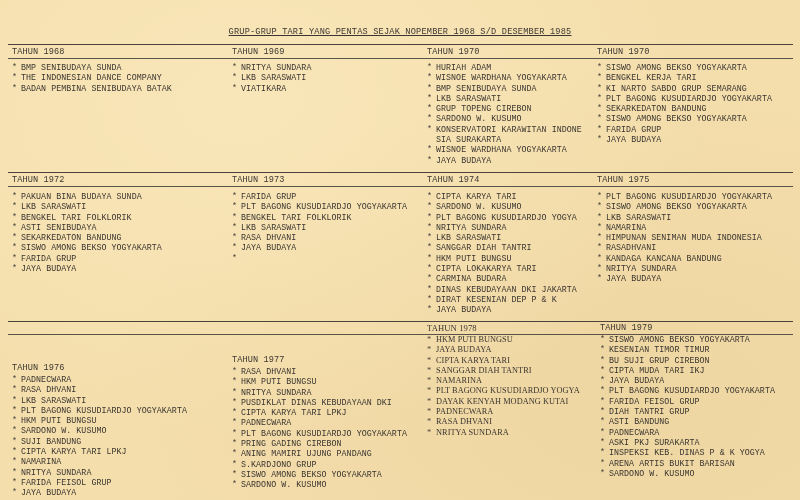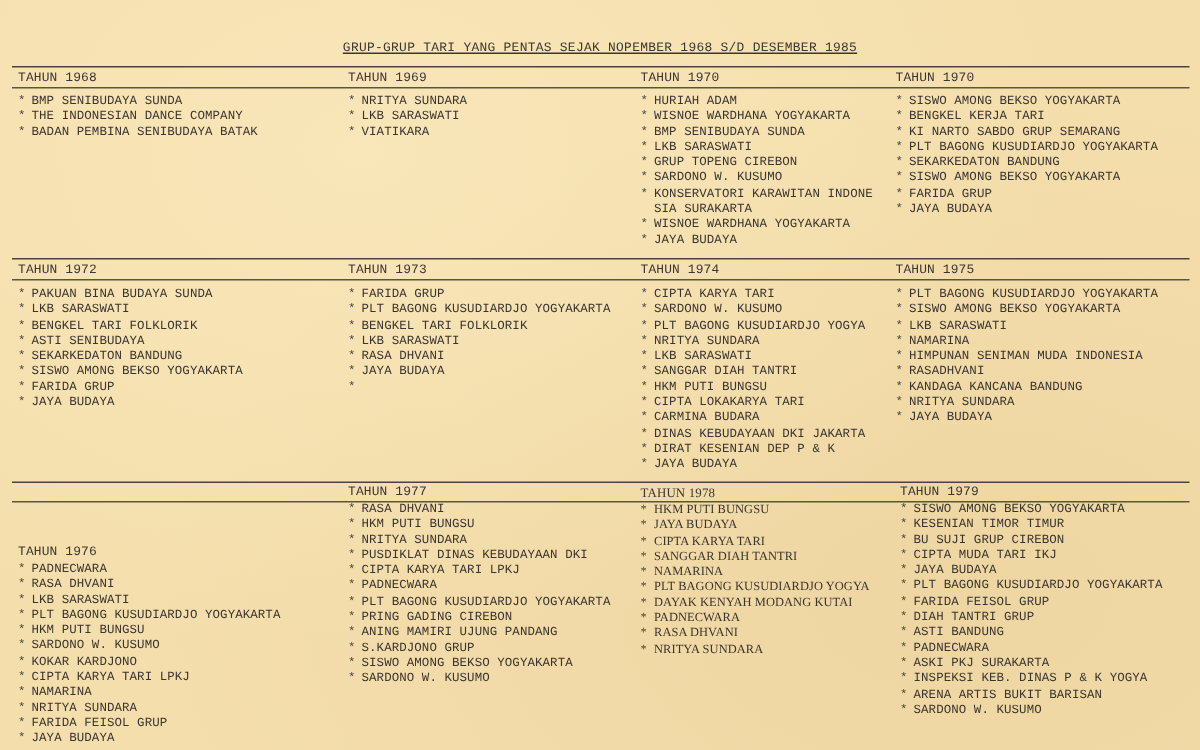--- a/index.html
+++ b/index.html
@@ -206,30 +206,30 @@
 <div class="block" style="top:323px;">
   <div class="col" style="left:12px;margin-top:40px;">
     <div class="year">TAHUN 1976</div>
     <ul class="groups" style="margin-top:1px;">
       <li><span class="bullet">*</span><span>PADNECWARA</span></li>
       <li><span class="bullet">*</span><span>RASA DHVANI</span></li>
       <li><span class="bullet">*</span><span>LKB SARASWATI</span></li>
       <li><span class="bullet">*</span><span>PLT BAGONG KUSUDIARDJO YOGYAKARTA</span></li>
       <li><span class="bullet">*</span><span>HKM PUTI BUNGSU</span></li>
       <li><span class="bullet">*</span><span>SARDONO W. KUSUMO</span></li>
-      <li><span class="bullet">*</span><span>KOKAR KARDJONO</span></li>
+      <li><span class="bullet">*</span><span>SUJI BANDUNG</span></li>
       <li><span class="bullet">*</span><span>CIPTA KARYA TARI LPKJ</span></li>
       <li><span class="bullet">*</span><span>NAMARINA</span></li>
       <li><span class="bullet">*</span><span>NRITYA SUNDARA</span></li>
       <li><span class="bullet">*</span><span>FARIDA FEISOL GRUP</span></li>
       <li><span class="bullet">*</span><span>JAYA BUDAYA</span></li>
     </ul>
   </div>
 
-  <div class="col" style="left:232px;">
+  <div class="col" style="left:232px;margin-top:32px;">
     <div class="year">TAHUN 1977</div>
     <ul class="groups" style="margin-top:1px;">
       <li><span class="bullet">*</span><span>RASA DHVANI</span></li>
       <li><span class="bullet">*</span><span>HKM PUTI BUNGSU</span></li>
       <li><span class="bullet">*</span><span>NRITYA SUNDARA</span></li>
       <li><span class="bullet">*</span><span>PUSDIKLAT DINAS KEBUDAYAAN DKI</span></li>
       <li><span class="bullet">*</span><span>CIPTA KARYA TARI LPKJ</span></li>
       <li><span class="bullet">*</span><span>PADNECWARA</span></li>
       <li><span class="bullet">*</span><span>PLT BAGONG KUSUDIARDJO YOGYAKARTA</span></li>
       <li><span class="bullet">*</span><span>PRING GADING CIREBON</span></li>

